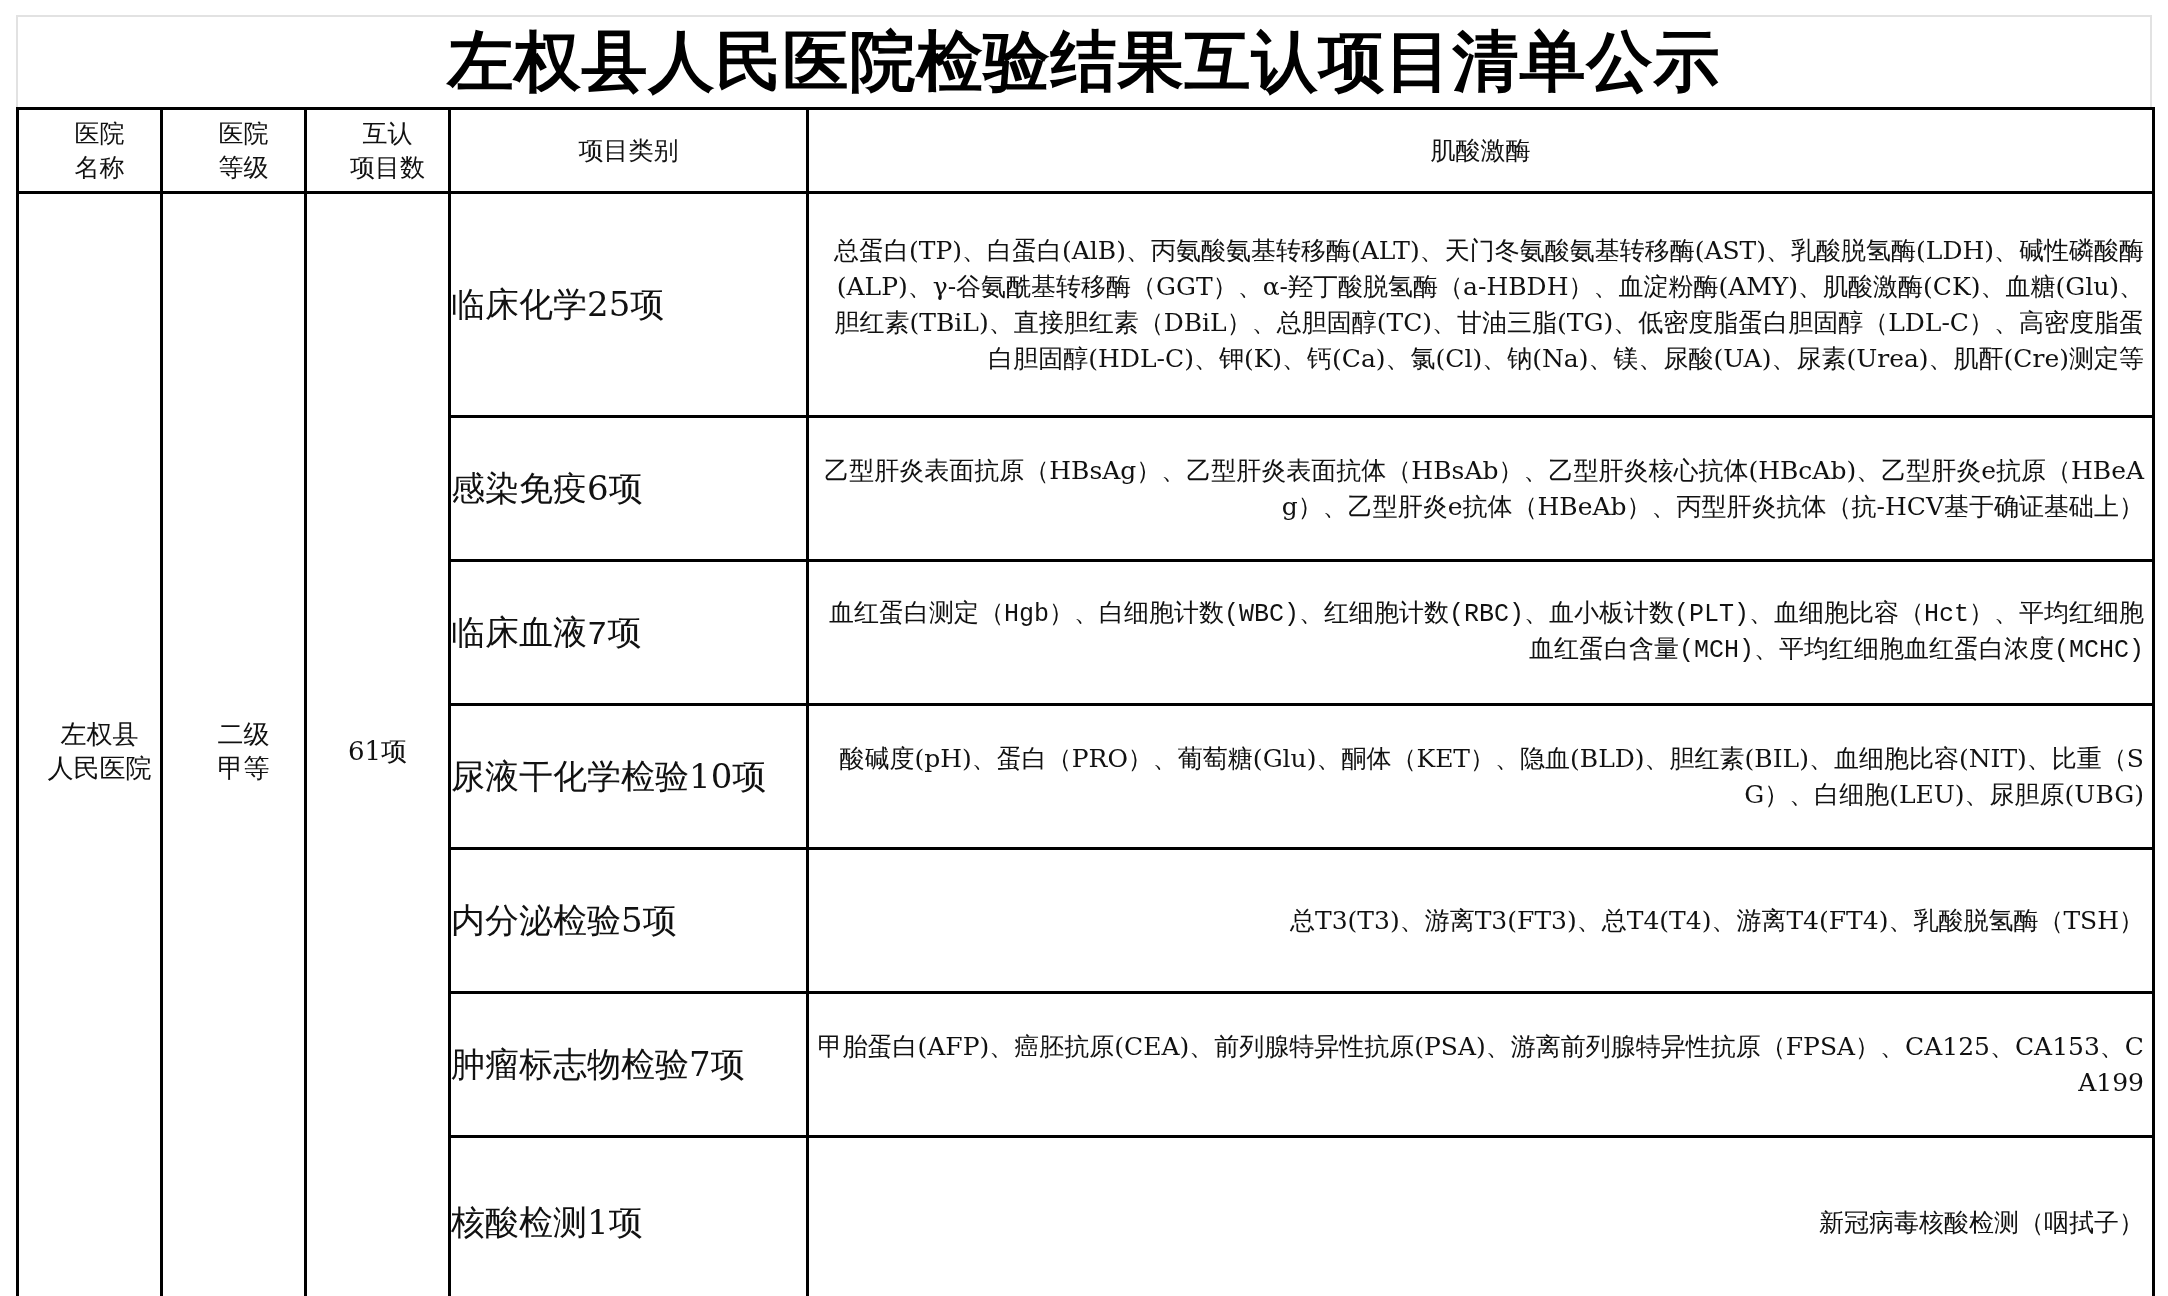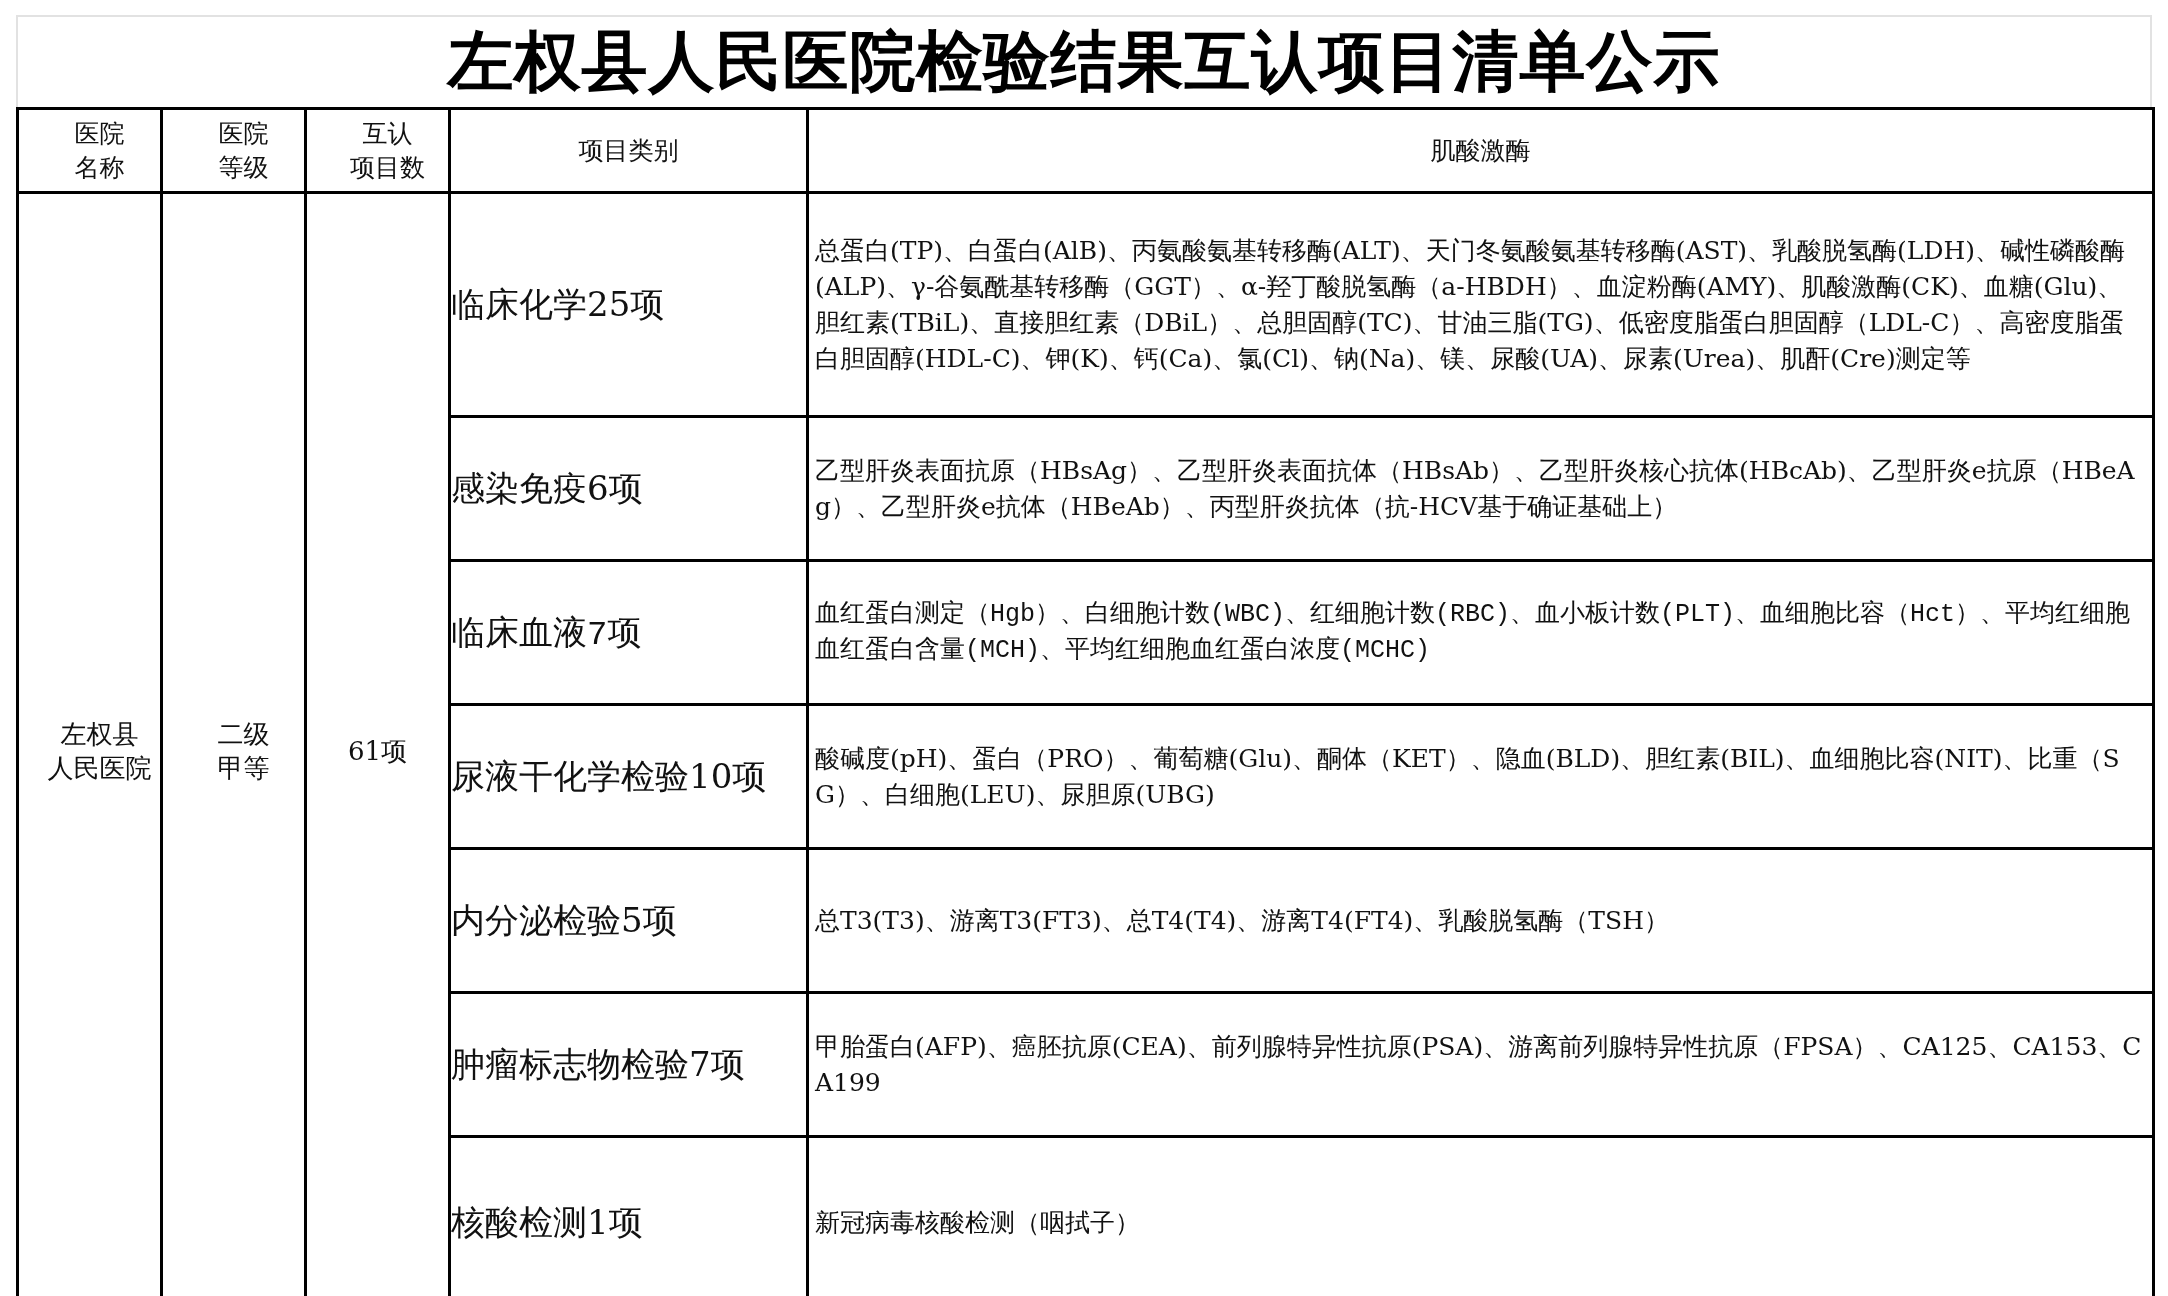--- a/index.html
+++ b/index.html
@@ -31,21 +31,21 @@
   .hdr {
     height: 84px; text-align: center; font-size: 25px; line-height: 34px;
   }
   .merged {
     text-align: center; font-size: 26px; line-height: 34px;
   }
   .cat {
     text-align: left; font-size: 34px;
   }
   .detail {
-    text-align: left; font-size: 25px; line-height: 36px;
+    text-align: right; font-size: 25px; line-height: 36px;
     padding: 0 8px 0 6px !important; word-break: break-all;
   }
   .r1 { height: 224px; }
   .r2 { height: 144px; }
   .r3 { height: 144px; font-family: Liberation Mono, monospace; }
   .r4 { height: 144px; }
   .r5 { height: 144px; }
   .r6 { height: 144px; }
   .r7 { height: 172px; }
   .two-line span { display: block; padding-left: 20px; }

